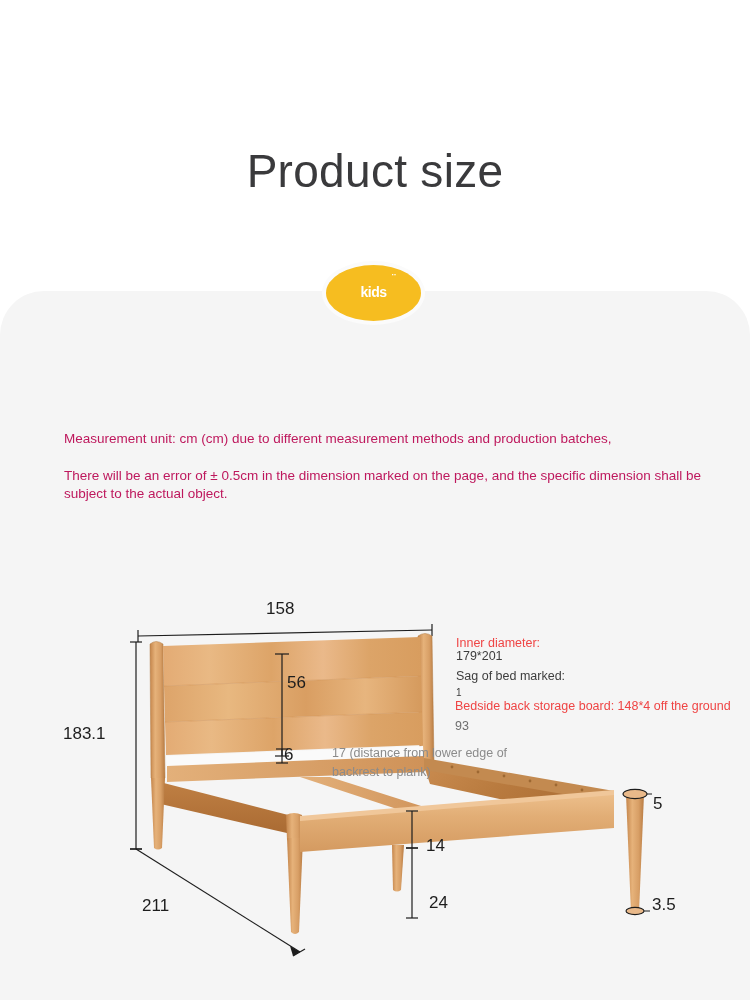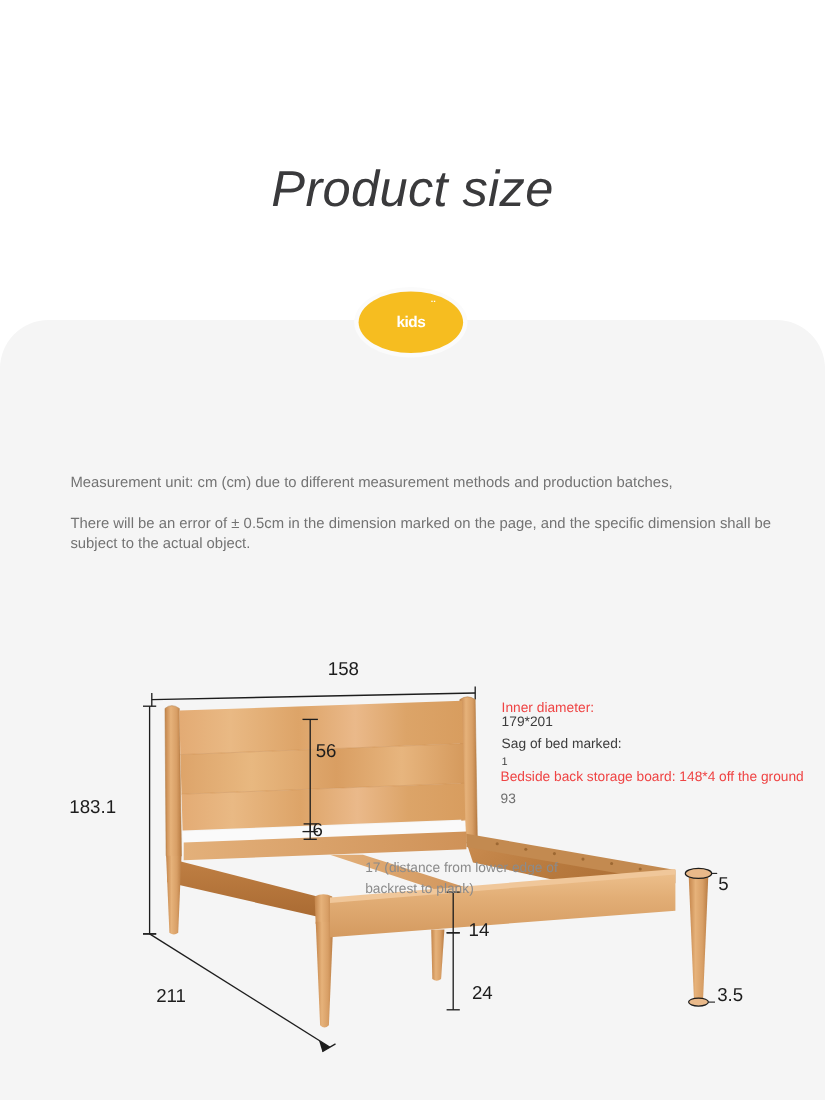--- a/index.html
+++ b/index.html
@@ -35,21 +35,20 @@
   }
 
   
   #header {
     position: absolute;
     left: 0;
     top: 0;
     width: 750px;
     height: 291px;
     background: #ffffff;
-    font-style: italic;
   }
   #title {
     position: absolute;
     left: 0;
     top: 140px;
     width: 750px;
     text-align: center;
     font-size: 46px;
     line-height: 62px;
     font-weight: 400;
@@ -91,21 +90,21 @@
     line-height: 4px;
     font-weight: 700;
   }
 
   
   #disclaimer {
     position: absolute;
     left: 64px;
     top: 430px;
     width: 660px;
-    color: #737373;
+    color: #be185d;
     font-size: 13.5px;
     line-height: 18px;
   }
   #disclaimer .line1 { margin-bottom: 19px; }
   #disclaimer .line2 { }
 
   
   #diagram {
     position: absolute;
     left: 0;
@@ -116,21 +115,21 @@
   #diagram svg { display: block; }
 
   
   .dim {
     position: absolute;
     color: #1d1d1d;
     font-size: 17px;
     line-height: 20px;
     white-space: nowrap;
   }
-  .dim-158 { left: 266px; top: 39px; margin-left: 32px; }
+  .dim-158 { left: 266px; top: 39px; }
   .dim-101 { left: 63px; top: 164px; font-size: 17px; }
   .dim-56  { left: 287px; top: 113px; }
   .dim-6   { left: 284px; top: 185px; }
   .dim-211 { left: 142px; top: 336px; }
   .dim-14  { left: 426px; top: 276px; }
   .dim-24  { left: 429px; top: 333px; }
   .dim-5   { left: 653px; top: 234px; }
   .dim-35  { left: 652px; top: 335px; }
 
   
@@ -146,21 +145,20 @@
   .note-sag       { left: 456px; top: 108px; color: #3d3d3d; }
   .note-sagval    { left: 456px; top: 124px; color: #3d3d3d; font-size: 10px; }
   .note-storage   { left: 455px; top: 138px; color: #ef4444; }
   .note-storageval{ left: 455px; top: 158px; color: #6e6e6e; }
   .note-plank {
     left: 332px; top: 184px;
     color: #8b8b8b;
     white-space: normal;
     width: 210px;
     line-height: 19px;
-    margin-top: 36px;
   }
 </style>
 </head>
 <body>
 
 <div id="page">
 
   <div id="header">
     <div id="title">Product size</div>
   </div>

